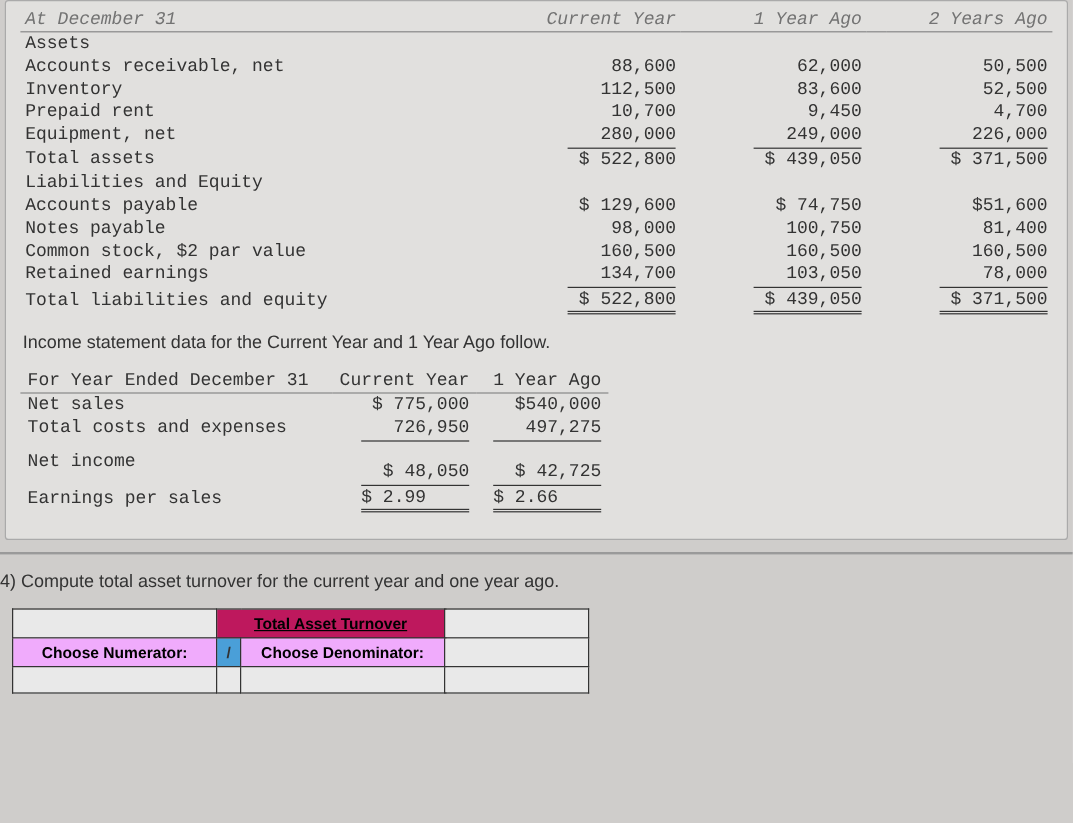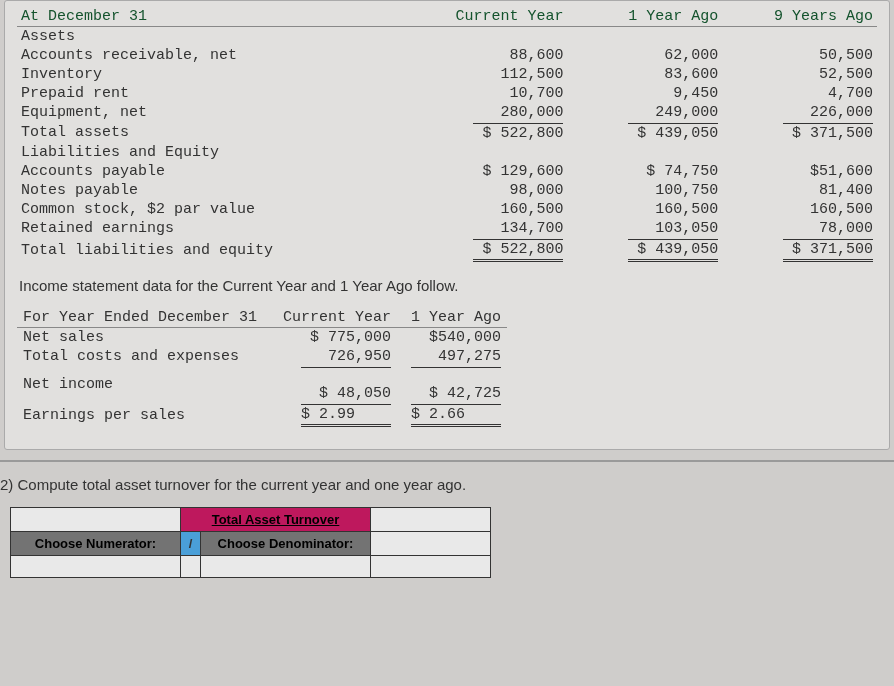--- a/index.html
+++ b/index.html
@@ -22,21 +22,21 @@
     position: relative;
   }
   .sheet.top { padding: 6px 12px 18px 12px; }
 
   
   table.bal { width: 100%; border-collapse: collapse; font-family: "Courier New", Courier, monospace; font-size: 15px; }
   table.bal td { padding: 1px 4px; white-space: nowrap; }
   table.bal td.label { width: 48%; text-align: left; }
   table.bal td.num { text-align: right; width: 16%; }
   table.bal td.gap { width: 2%; }
-  .hdr { color: #14532d; }
+  .hdr { color: #737373; font-style: italic; }
   .single-top td.num span { border-top: 1px solid #333; display: inline-block; min-width: 90px; text-align:right; padding-top:1px;}
   .dbl td.num span {
     border-top: 1px solid #333;
     border-bottom: 3px double #333;
     display: inline-block; min-width: 90px; text-align:right; padding-top:1px; padding-bottom:1px;
   }
   .subhdr td { border-bottom: 1px solid #888; }
 
   .note { font-family: Arial, Helvetica, sans-serif; font-size: 15px; color:#333; padding: 14px 2px 14px 2px;}
 
@@ -63,21 +63,21 @@
     text-align: center;
   }
   table.turn th.title {
     background: #be185d;
     color: #000;
     font-weight: bold;
     text-decoration: underline;
     padding: 4px 8px;
   }
   table.turn td.lbl {
-    background: #737373;
+    background: #f0abfc;
     color:#000;
     font-weight: bold;
     padding: 4px 8px;
     width: 170px;
   }
   table.turn td.slash {
     background: #4a9fd8;
     width: 20px;
     font-weight: bold;
   }
@@ -102,21 +102,21 @@
 
   
   <table class="bal">
     <tbody>
         <tr class="subhdr hdr">
       <td class="label">At December 31</td>
       <td class="num">Current Year</td>
       <td class="gap"></td>
       <td class="num">1 Year Ago</td>
       <td class="gap"></td>
-      <td class="num">9 Years Ago</td>
+      <td class="num">2 Years Ago</td>
     </tr>
     <tr>
           <td class="label">Assets</td>
           <td class="num"></td>
           <td></td>
           <td class="num"></td>
           <td></td>
           <td class="num"></td>
         </tr>
 
@@ -244,21 +244,21 @@
       <td class="inum"><span>$ 2.66</span></td>
     </tr>
   </tbody>
       </table>
   </div>
 </div>
 
 <hr class="divider">
 
 <div class="qsec">
-  <div class="qtext">2) Compute total asset turnover for the current year and one year ago.</div>
+  <div class="qtext">4) Compute total asset turnover for the current year and one year ago.</div>
 
   <table class="turn">
     <tbody>
         <tr class="toprow">
       <th class="spacer" style="width:170px;"></th>
       <th class="title" colspan="3">Total Asset Turnover</th>
       <th class="spacer" style="width:120px;"></th>
     </tr>
     <tr>
       <td class="lbl">Choose Numerator:</td>

